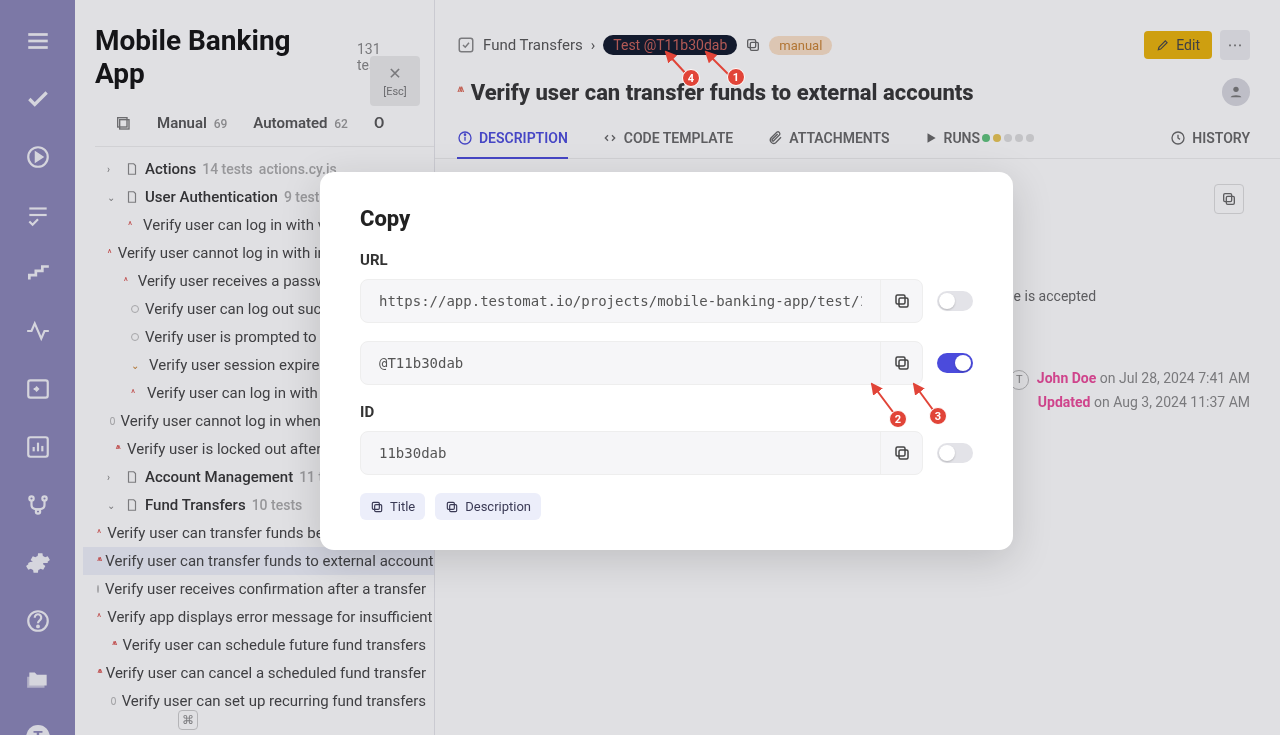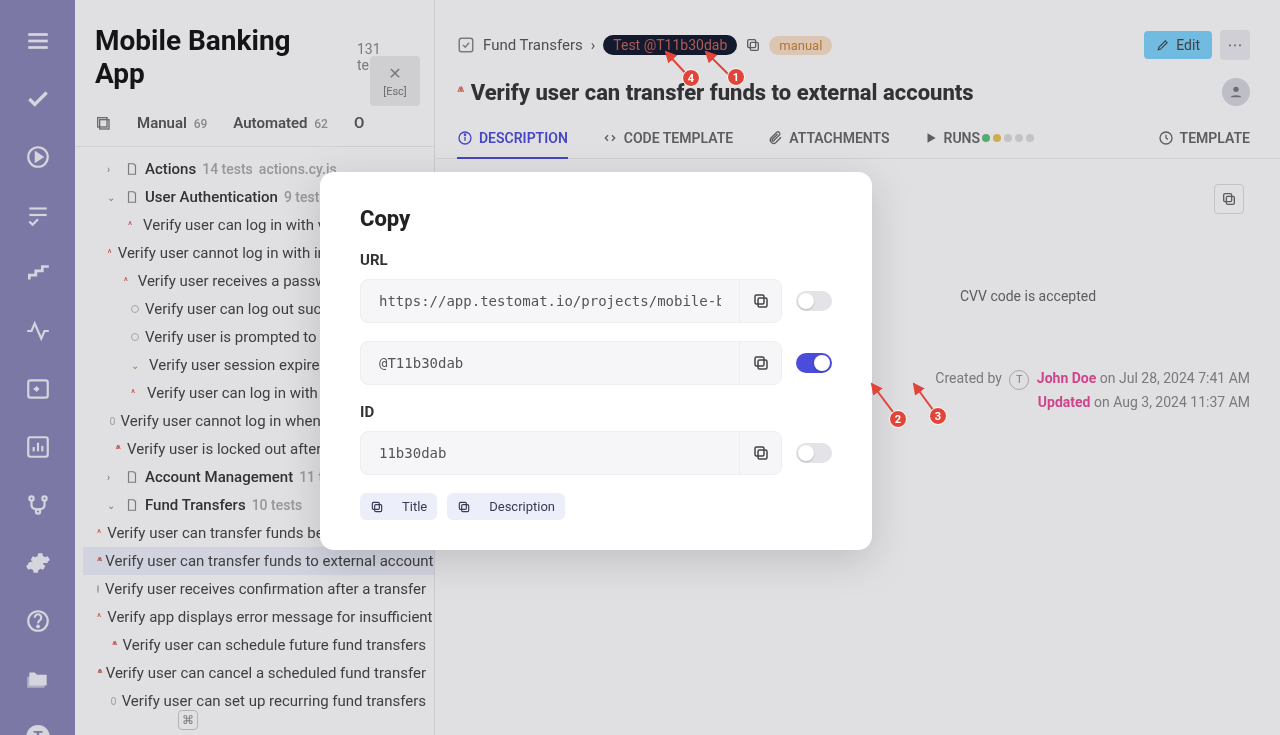--- a/index.html
+++ b/index.html
@@ -12,21 +12,21 @@
   
   
   .dim { position: absolute; left: 0; top: 0; right: 0; bottom: 0; background: rgba(50,50,70,0.15); pointer-events:none; }
   
   
   .sidebar { position: absolute; left: 75px; top: 0; width: 360px; height: 100%; background: #fff; border-right: 1px solid #e5e5ea; }
   .project-header { display:flex; align-items:center; gap:14px; padding: 24px 20px 10px 20px;}
   .project-title { font-size: 28px; font-weight: 700; color: #111; }
   .project-count { font-size: 14px; color: #888; }
   
-  .tabs-row { display:flex; align-items:center; gap:26px; padding: 14px 20px 14px 20px; border-bottom:1px solid #eee; font-size:15px; color:#555; font-weight:600;}
+  .tabs-row { display:flex; align-items:center; gap:26px; padding: 14px 20px 14px 20px; border-bottom:1px solid #eee; font-size:15px; color:#555; font-weight:600;margin-left:20px;}
   .tabs-row .icon-small { width:16px; height:16px; color:#777;}
   .tabs-row .count-badge { font-size:12px; color:#999; font-weight:500; margin-left:3px;}
   
   .close-box { position:absolute; left:370px; top:56px; width:50px; height:50px; background:#ececec; border-radius:4px; display:flex; flex-direction:column; align-items:center; justify-content:center; color:#777; font-size:11px; gap:2px;}
   .close-box .x { font-size:16px; color:#888; }
   
   .tree { padding: 8px 0 0 8px; font-size: 15px; color:#444; overflow:hidden;}
   .tree-row { display:flex; align-items:center; gap:6px; padding: 5px 8px; white-space:nowrap; }
   .tree-row.suite { font-weight:500; color:#333; }
   .tree-row .indent0 { width:10px; }
@@ -41,21 +41,21 @@
   
   .kbd-chip { position:absolute; left:103px; bottom:5px; width:20px; height:20px; border:1px solid #ccc; border-radius:4px; font-size:12px; display:flex; align-items:center; justify-content:center; color:#888;}
   
   
   .main { position:absolute; left:435px; top:0; right:0; height:100%; background:#fff; }
   .crumb-row { display:flex; align-items:center; gap:8px; padding: 30px 30px 8px 22px; font-size:15px; color:#555;}
   .crumb-row .test-chip { background:#0f172a; color:#c86058; padding:2px 10px; border-radius:12px; font-size:14px;}
   .crumb-row .manual-chip { background:#fbe1c7; color:#c98232; padding:2px 10px; border-radius:10px; font-size:13px;}
   .crumb-row .copy-icon { width:16px;height:16px; color:#666;}
   .crumb-row .spacer {flex:1;}
-  .crumb-row .edit-btn { background:#7dd3fc; border-radius:4px; padding:6px 12px; font-size:14px; color:#444; display:flex; align-items:center; gap:6px;}
+  .crumb-row .edit-btn { background:#eab308; border-radius:4px; padding:6px 12px; font-size:14px; color:#444; display:flex; align-items:center; gap:6px;}
   .crumb-row .more-btn { background:#ececef; border-radius:4px; width:30px; height:30px; display:flex; align-items:center; justify-content:center; color:#666;}
   
   .detail-title-row { display:flex; align-items:center; gap:10px; padding: 10px 30px 16px 22px;}
   .detail-title-row .title-icon { color:#dc6a58; font-size:14px; letter-spacing:-4px;}
   .detail-title { font-size:22px; font-weight:800; color:#333; flex:1;}
   .avatar { width:28px; height:28px; border-radius:50%; background:#d7d7de; display:flex; align-items:center; justify-content:center; color:#777;}
   
   .detail-tabs { display:flex; align-items:center; gap:34px; padding: 8px 30px 0 22px; border-bottom:1px solid #eee; font-size:14px; color:#666; font-weight:600;}
   .detail-tab { display:flex; align-items:center; gap:6px; padding-bottom:12px; }
   .detail-tab.active { color:#4b4bdc; border-bottom:2px solid #4b4bdc; margin-bottom:-1px; padding-bottom:11px;}
@@ -66,33 +66,33 @@
   
   .desc-body { padding:20px 30px; color:#666; font-size:14px;}
   .desc-body .big-copy { position:absolute; right:36px; top:184px; width:30px; height:30px; border:1px solid #ddd; border-radius:4px; display:flex; align-items:center; justify-content:center;}
   .desc-body .cvv-line { position:absolute; right:40px; top:288px; color:#666; font-size:14px; width:280px; text-align:left;}
   .meta-block { position:absolute; right:30px; top:366px; text-align:right; color:#666; font-size:14px; line-height:24px;}
   .meta-block .label { color:#888;}
   .meta-block .user { color:#ec4899; font-weight:700;}
   .meta-block .usericon { display:inline-block; width:20px; height:20px; border:1px solid #bbb; border-radius:50%; font-size:11px; text-align:center; line-height:18px; color:#888; margin:0 4px;}
   
   
-  .modal { position:absolute; left:320px; top:172px; width:552px; background:#fff; border-radius:14px; box-shadow:0 10px 40px rgba(0,0,0,0.15); padding:34px 40px 30px 40px; z-index:10;}
+  .modal { position:absolute; left:320px; top:172px; width:693px; background:#fff; border-radius:14px; box-shadow:0 10px 40px rgba(0,0,0,0.15); padding:34px 40px 30px 40px; z-index:10;}
   .modal h2 { font-size:22px; font-weight:800; color:#222; margin-bottom:20px;}
   .modal .field-label { font-size:15px; font-weight:700; color:#333; margin-bottom:10px;}
   .modal .input-row { display:flex; align-items:center; gap:14px; margin-bottom:18px;}
   .modal .input-wrap { display:flex; align-items:center; background:#f6f6f8; border:1px solid #eee; border-radius:8px; flex:1; height:44px;}
   .modal .input-wrap input { flex:1; border:none; background:transparent; padding:0 18px; font-family: ui-monospace, Menlo, monospace; font-size:14px; color:#555; outline:none;}
   .modal .copy-btn { width:42px; height:44px; border-left:1px solid #eee; display:flex; align-items:center; justify-content:center; color:#444;}
   .toggle { width:36px; height:20px; background:#e3e3e8; border-radius:10px; position:relative;}
   .toggle .knob { position:absolute; top:2px; left:2px; width:16px; height:16px; background:#fff; border-radius:50%; box-shadow:0 1px 2px rgba(0,0,0,0.2);}
   .toggle.on { background:#4b4bdc;}
   .toggle.on .knob { left:18px;}
   .modal .chip-row { display:flex; gap:10px; margin-top:4px;}
-  .modal .chip { background:#eceefa; color:#3a3a55; border-radius:6px; padding:6px 10px; font-size:13px; display:flex; align-items:center; gap:18px;}
+  .modal .chip { background:#eceefa; color:#3a3a55; border-radius:6px; padding:6px 10px; font-size:13px; display:flex; align-items:center; gap:6px;}
   
   
   .callout { position:absolute; z-index:30; }
   .callout-num { width:18px; height:18px; background:#e14438; color:#fff; border-radius:50%; font-size:11px; font-weight:700; display:flex; align-items:center; justify-content:center; border:1.5px solid #fff;}
   .arrow { position:absolute; z-index:28; }
   .arrow svg { overflow:visible; }
   
   svg { display:block; }
 </style>
 </head>
@@ -402,21 +402,21 @@
           <span class="dot gr"></span>
           <span class="dot gr"></span>
         </span>
     </div>
     <span class="tab-spacer"></span>
     <div class="detail-tab">
       <svg width="16" height="16" viewBox="0 0 24 24" fill="none" stroke="currentColor" stroke-width="2">
           <path d="M3 12a9 9 0 109-9 9 9 0 00-9 9z"></path>
           <polyline points="12 7 12 12 15 14"></polyline>
         </svg>
-      <span>TEMPLATE</span>
+      <span>HISTORY</span>
     </div>
   </div>
 
   <div class="desc-body">
     <div class="big-copy">
         <svg viewBox="0 0 24 24" width="16" height="16" fill="none" stroke="#666" stroke-width="2">
           <rect x="8" y="8" width="12" height="12" rx="2"></rect>
           <rect x="4" y="4" width="12" height="12" rx="2"></rect>
         </svg>
       </div>

